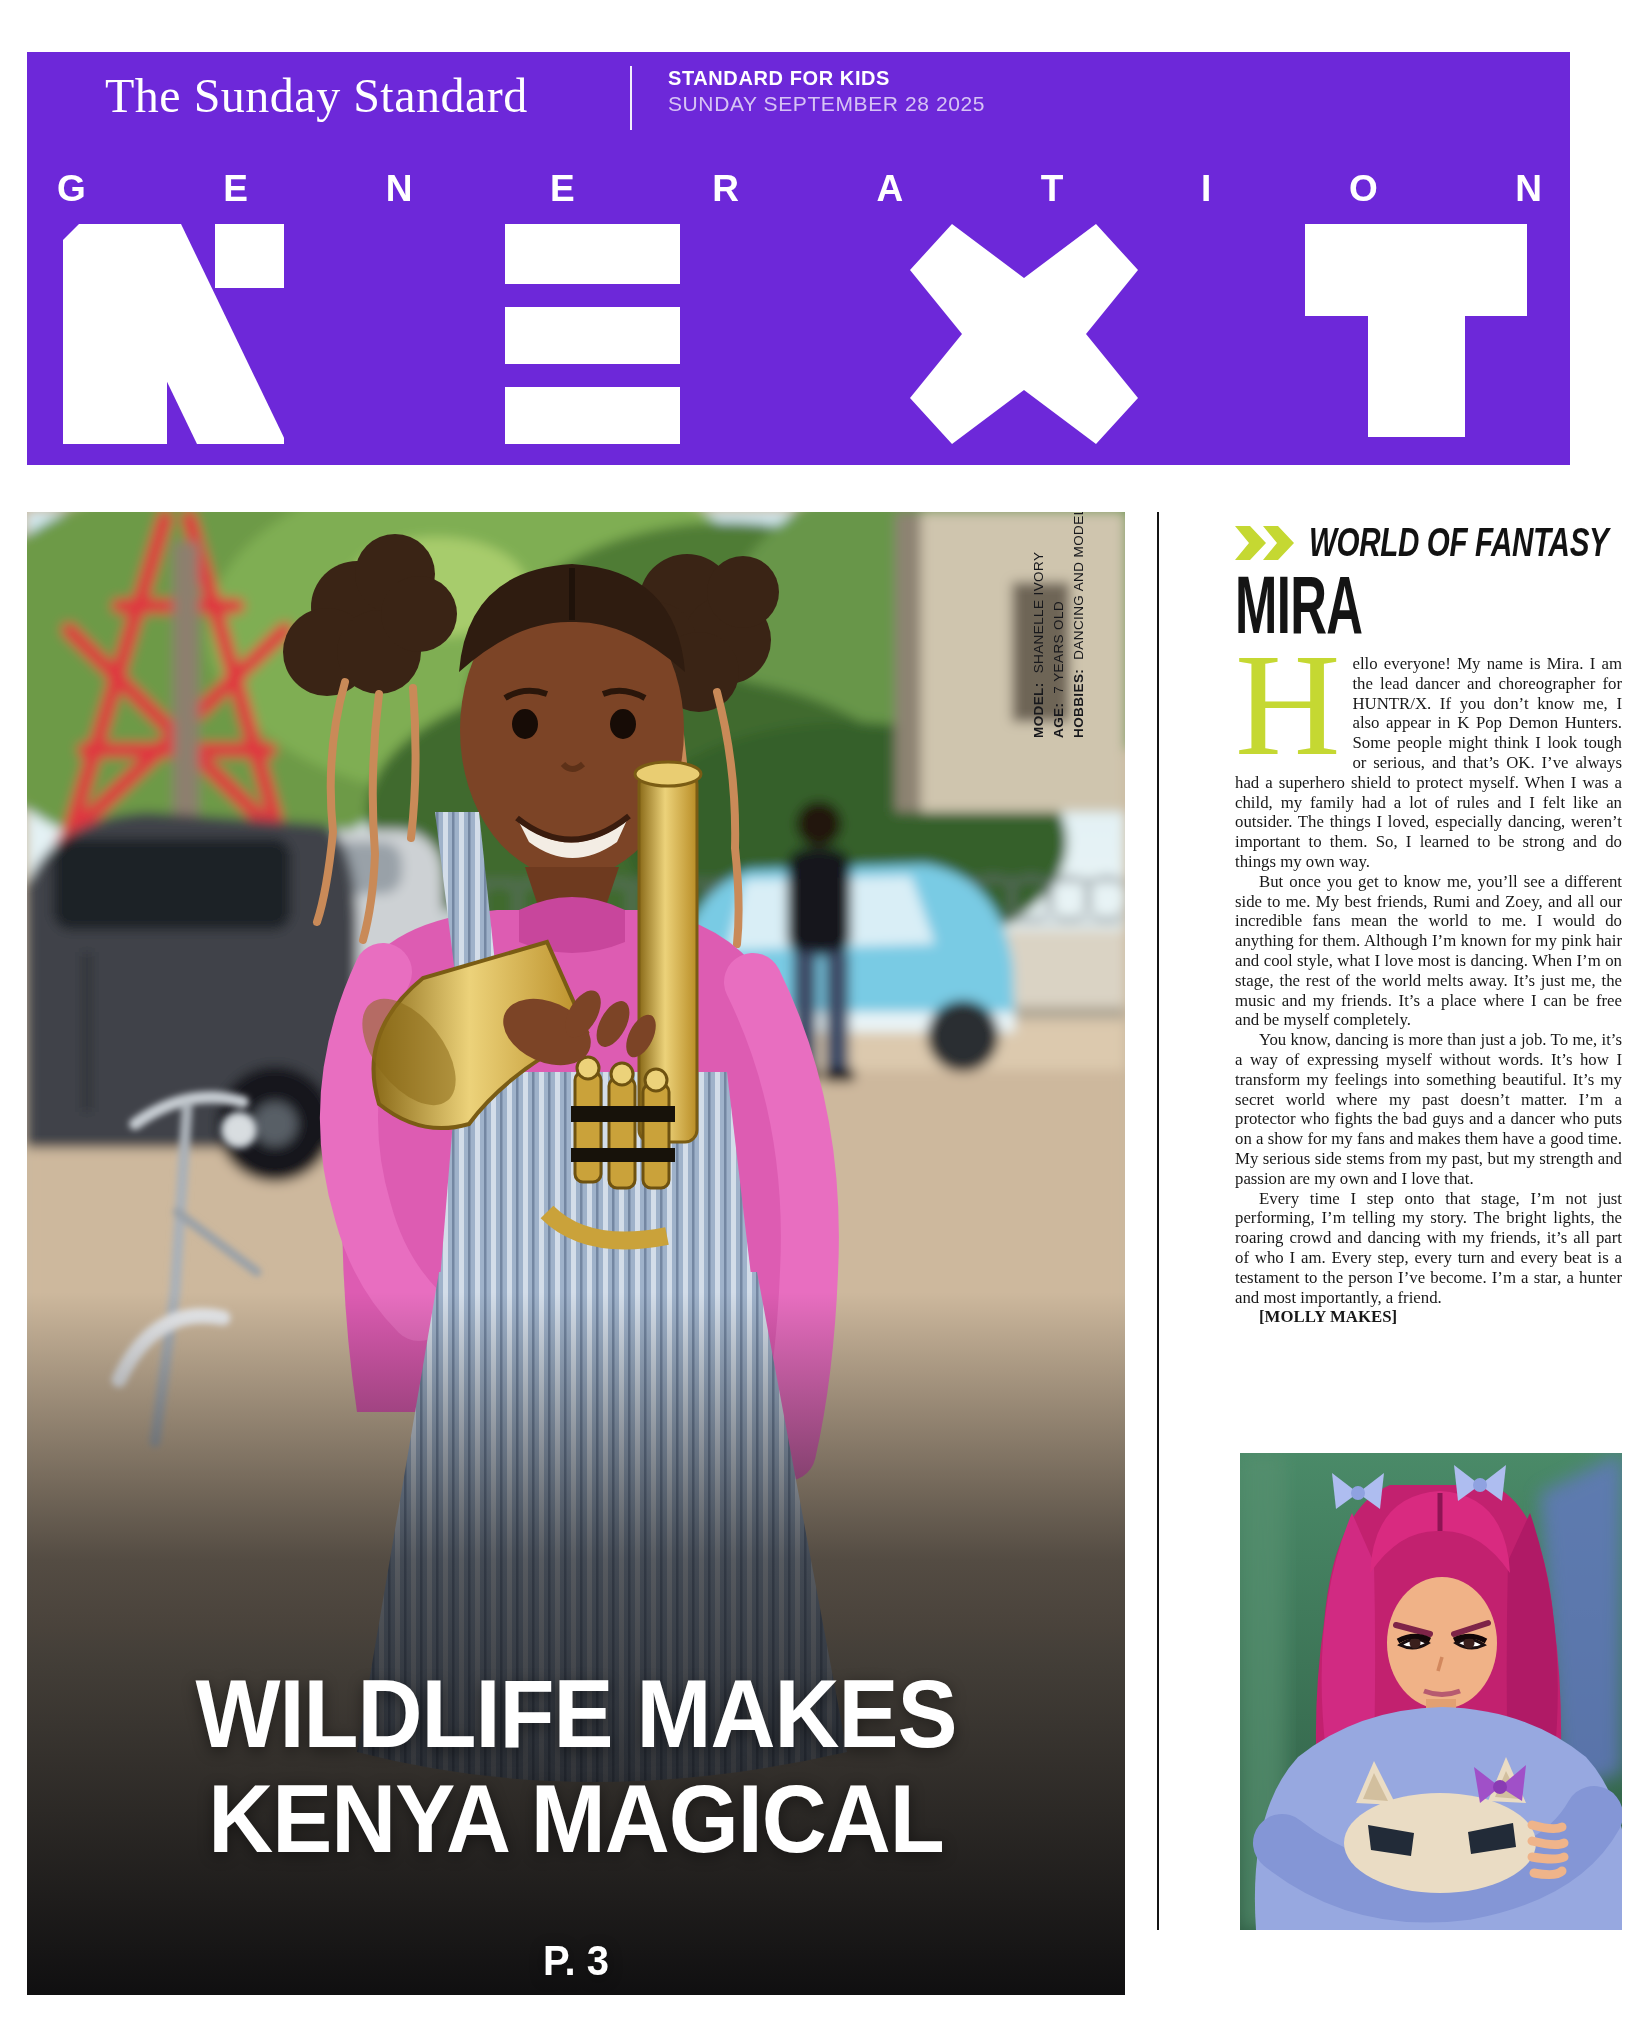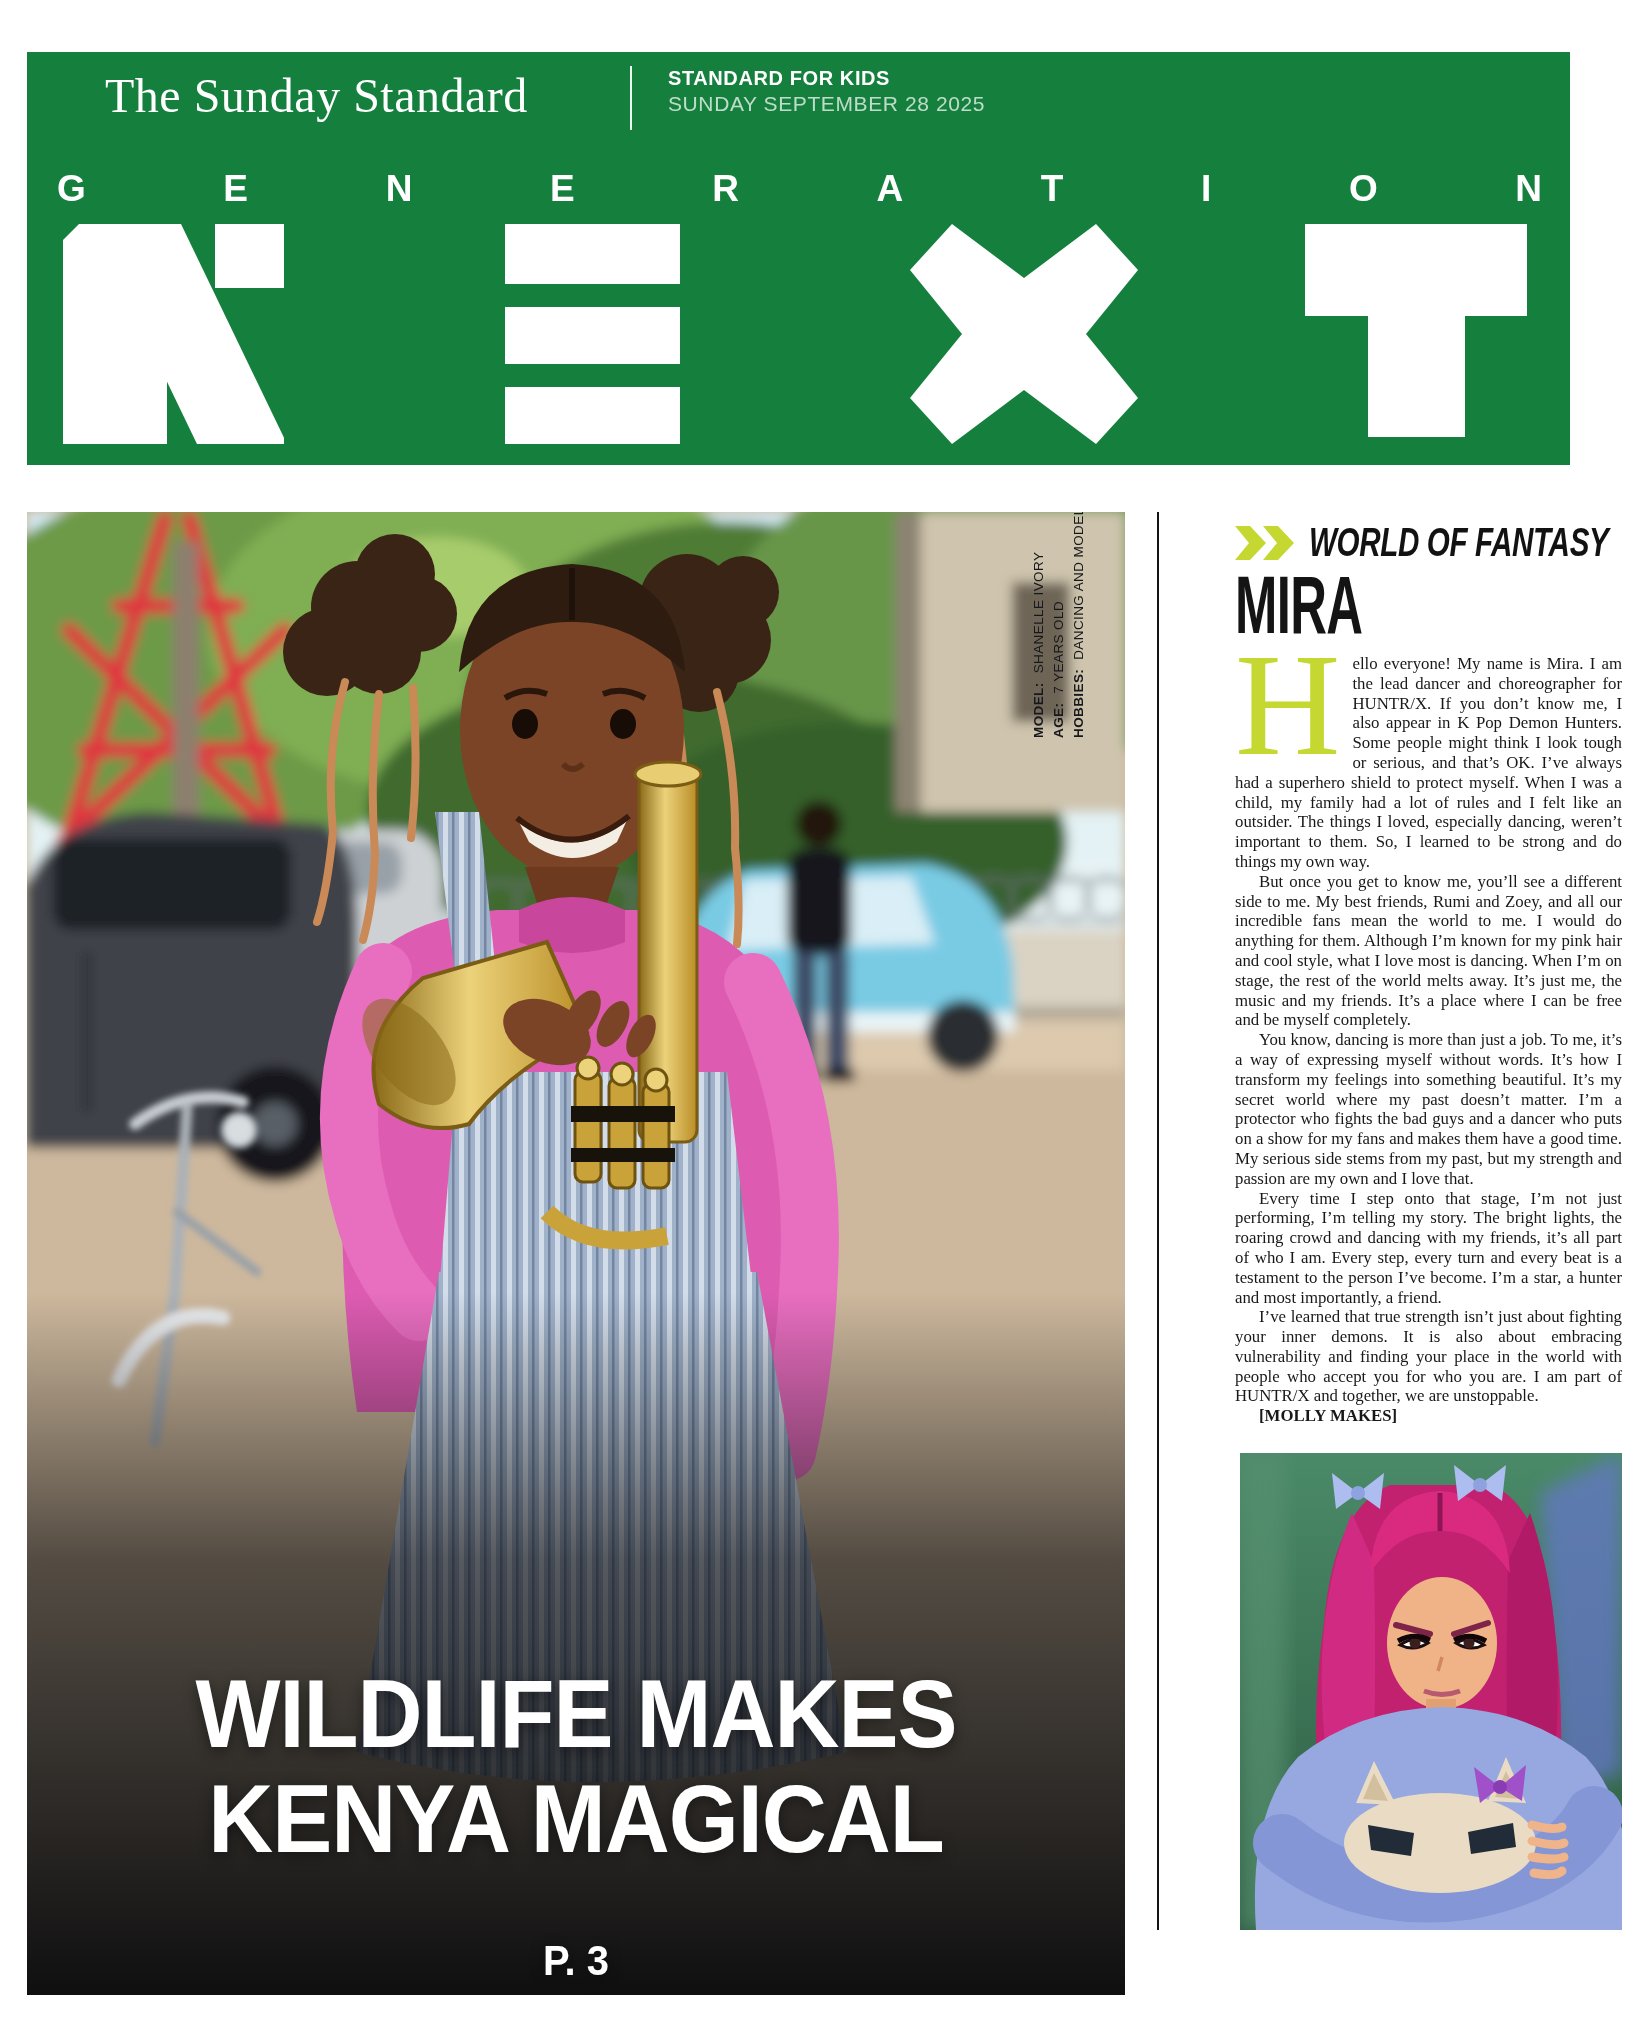--- a/index.html
+++ b/index.html
@@ -6,21 +6,21 @@
   html,body { background:#ffffff; }
   body {
     width:1638px; height:2021px; position:relative;
     font-family:"Liberation Sans", sans-serif; color:#1a1a1a;
     overflow:hidden;
   }
 
   
   .banner {
     position:absolute; left:27px; top:52px; width:1543px; height:413px;
-    background:#15803d; color:#fff; overflow:hidden;
+    background:#6d28d9; color:#fff; overflow:hidden;
   }
   .mast-title {
     position:absolute; left:78px; top:16px;
     font-family:"Liberation Serif", serif; font-size:48px; font-weight:400;
     letter-spacing:0.5px; white-space:nowrap;
   }
   .mast-divider { position:absolute; left:603px; top:14px; width:2px; height:64px; background:rgba(255,255,255,.92); }
   .mast-kicker-wrap { position:absolute; left:641px; top:15px; line-height:1.1; }
   .mast-kicker { font-size:20px; font-weight:700; letter-spacing:.6px; }
   .mast-date   { font-size:21px; font-weight:400; color:rgba(255,255,255,.72); letter-spacing:.6px; margin-top:3px; }
@@ -363,21 +363,20 @@
     <span class="label">WORLD OF FANTASY</span>
   </div>
 
   <div class="article-title">MIRA</div>
 
   <div class="body-copy">
     <p><span class="dropcap">H</span><span>ello everyone! My name is Mira. I am the lead dancer and choreographer for HUNTR/X. If you don’t know me, I also appear in K Pop Demon Hunters. Some people might think I look tough or serious, and that’s OK. I’ve always had a superhero shield to protect myself. When I was a child, my family had a lot of rules and I felt like an outsider. The things I loved, especially dancing, weren’t important to them. So, I learned to be strong and do things my own way.</span></p>
     <p class="ind">But once you get to know me, you’ll see a different side to me. My best friends, Rumi and Zoey, and all our incredible fans mean the world to me. I would do anything for them. Although I’m known for my pink hair and cool style, what I love most is dancing. When I’m on stage, the rest of the world melts away. It’s just me, the music and my friends. It’s a place where I can be free and be myself completely.</p>
     <p class="ind">You know, dancing is more than just a job. To me, it’s a way of expressing myself without words. It’s how I transform my feelings into something beautiful. It’s my secret world where my past doesn’t matter. I’m a protector who fights the bad guys and a dancer who puts on a show for my fans and makes them have a good time. My serious side stems from my past, but my strength and passion are my own and I love that.</p>
     <p class="ind">Every time I step onto that stage, I’m not just performing, I’m telling my story. The bright lights, the roaring crowd and dancing with my friends, it’s all part of who I am. Every step, every turn and every beat is a testament to the person I’ve become. I’m a star, a hunter and most importantly, a friend.</p>
-    <p class="ind">I’ve learned that true strength isn’t just about fighting your inner demons. It is also about embracing vulnerability and finding your place in the world with people who accept you for who you are. I am part of HUNTR/X and together, we are unstoppable.</p>
     <p class="byline">[MOLLY MAKES]</p>
   </div>
 
   <div class="mira-figure">
     <svg viewBox="0 0 382 477">
       <defs>
         <linearGradient id="miraBg" x1="0" y1="0" x2="0" y2="1">
           <stop offset="0" stop-color="#4a8a68"></stop>
             <stop offset="1" stop-color="#2e5c43"></stop>
         </linearGradient>

